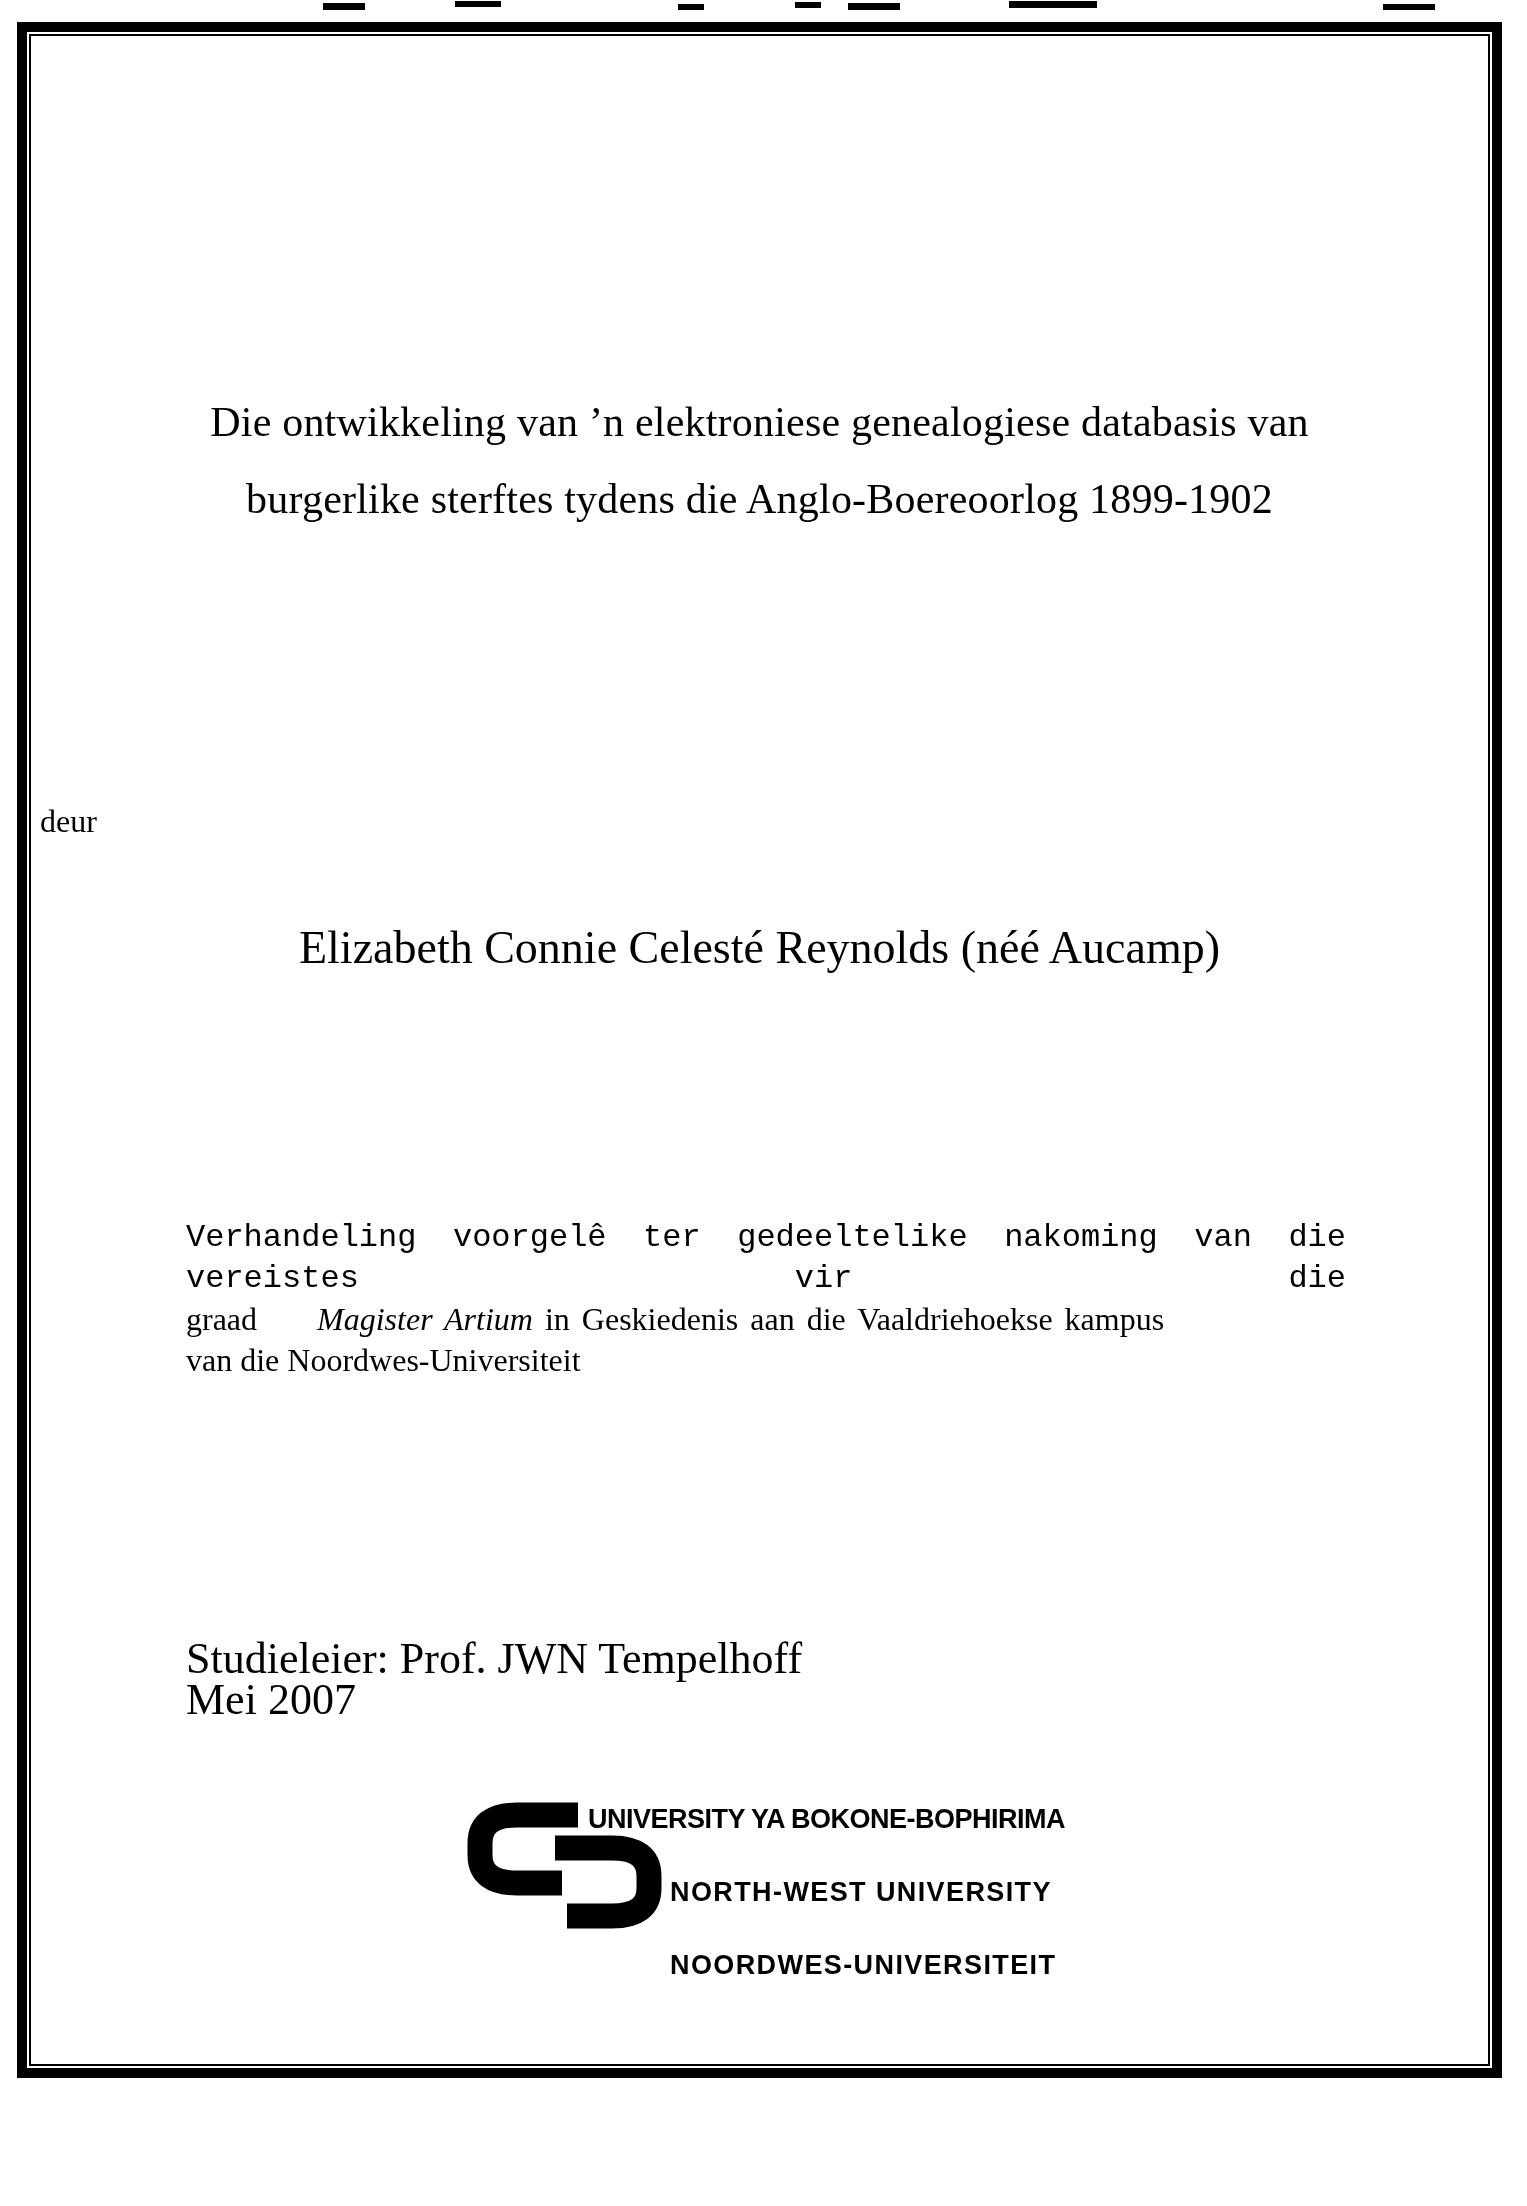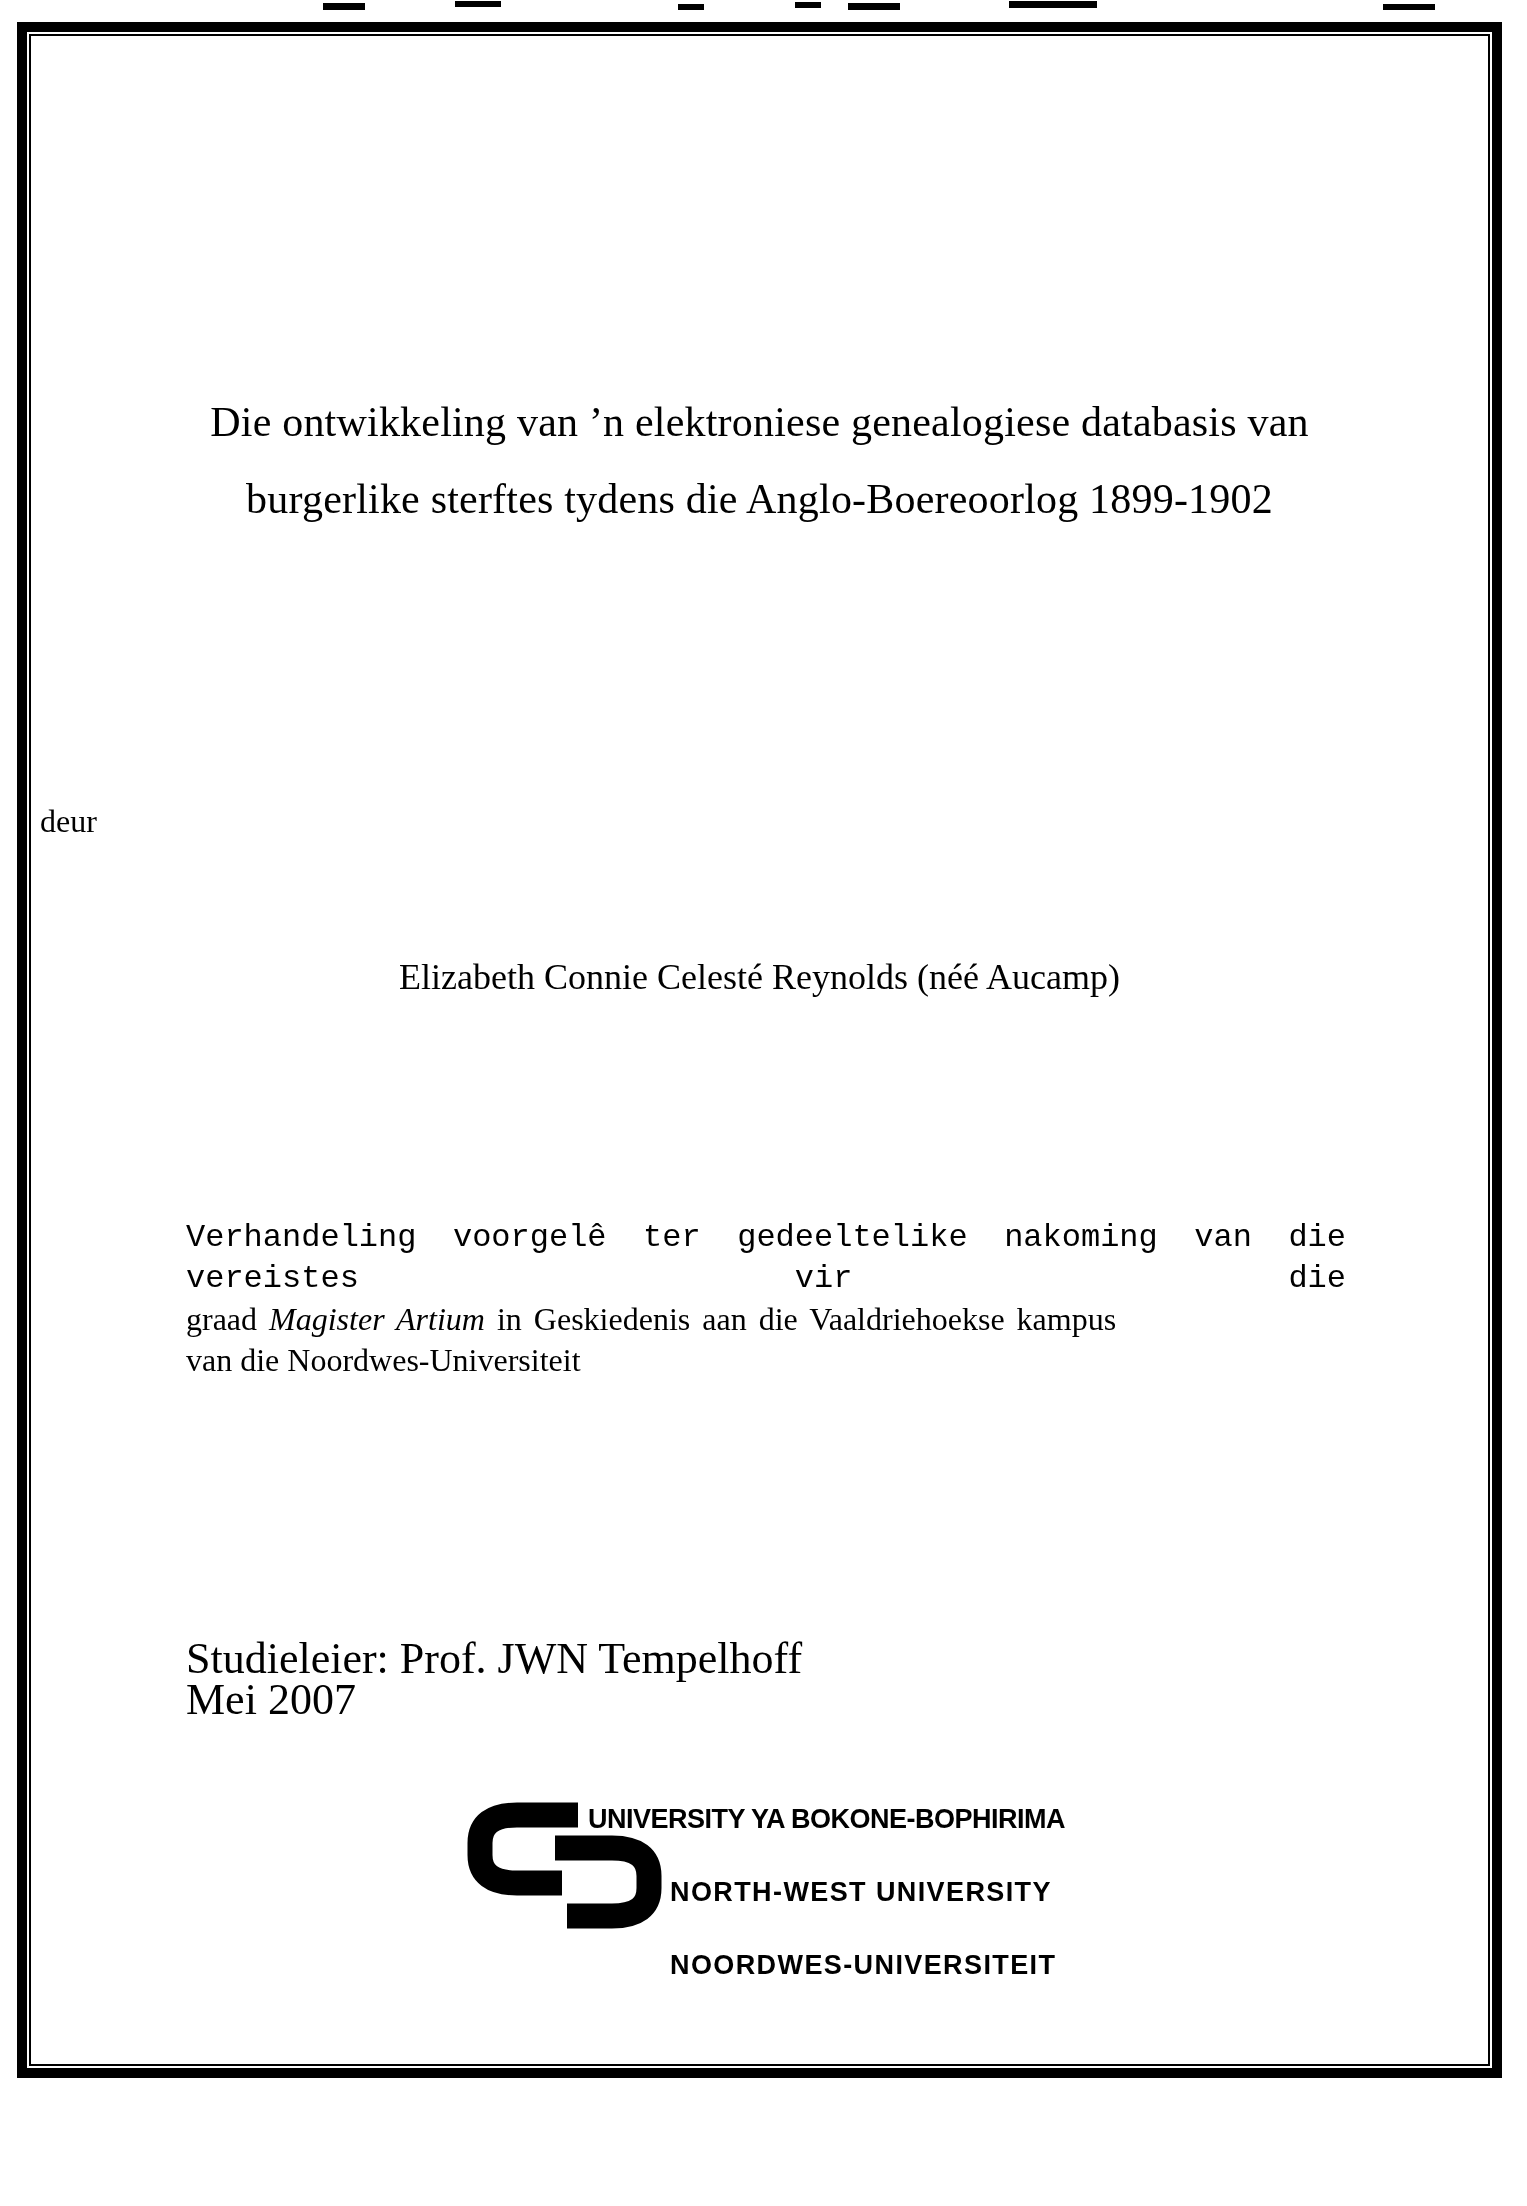--- a/index.html
+++ b/index.html
@@ -25,34 +25,34 @@
   .title-block {
     position:absolute; left:40px; right:48px; top:384px;
     text-align:center; font-size:42px; line-height:77px;
     letter-spacing:0.2px;
   }
   .byline {
     position:absolute; left:40px; right:48px; top:801px;
     font-size:32px; line-height:40px;
   }
   .author {
-    position:absolute; left:40px; right:48px; top:955px;
-    text-align:center; font-size:36px; line-height:44px;
+    position:absolute; left:40px; right:48px; top:926px;
+    text-align:center; font-size:46px; line-height:44px;
   }
   .degree {
     position:absolute; left:186px; top:1217px; width:1160px;
     font-size:32px; line-height:41px;
   }
   .degree .just {
     text-align:justify; text-align-last:justify;
     word-spacing:2px;
     font-family:Liberation Mono, monospace;
   }
   .degree .l2 { word-spacing:4px; }
-  .degree i { font-style:italic; }
+  .degree i { font-style:italic;margin-left:48px; }
   .supervisor-block {
     position:absolute; left:186px; top:1638px;
     font-size:44px; line-height:41px;
   }
   .logo {
     position:absolute; left:462px; top:1802px; width:660px; height:140px;
   }
   .logo-mark { position:absolute; left:0; top:0; }
   .logo-text {
     position:absolute; left:126px; top:3px;

